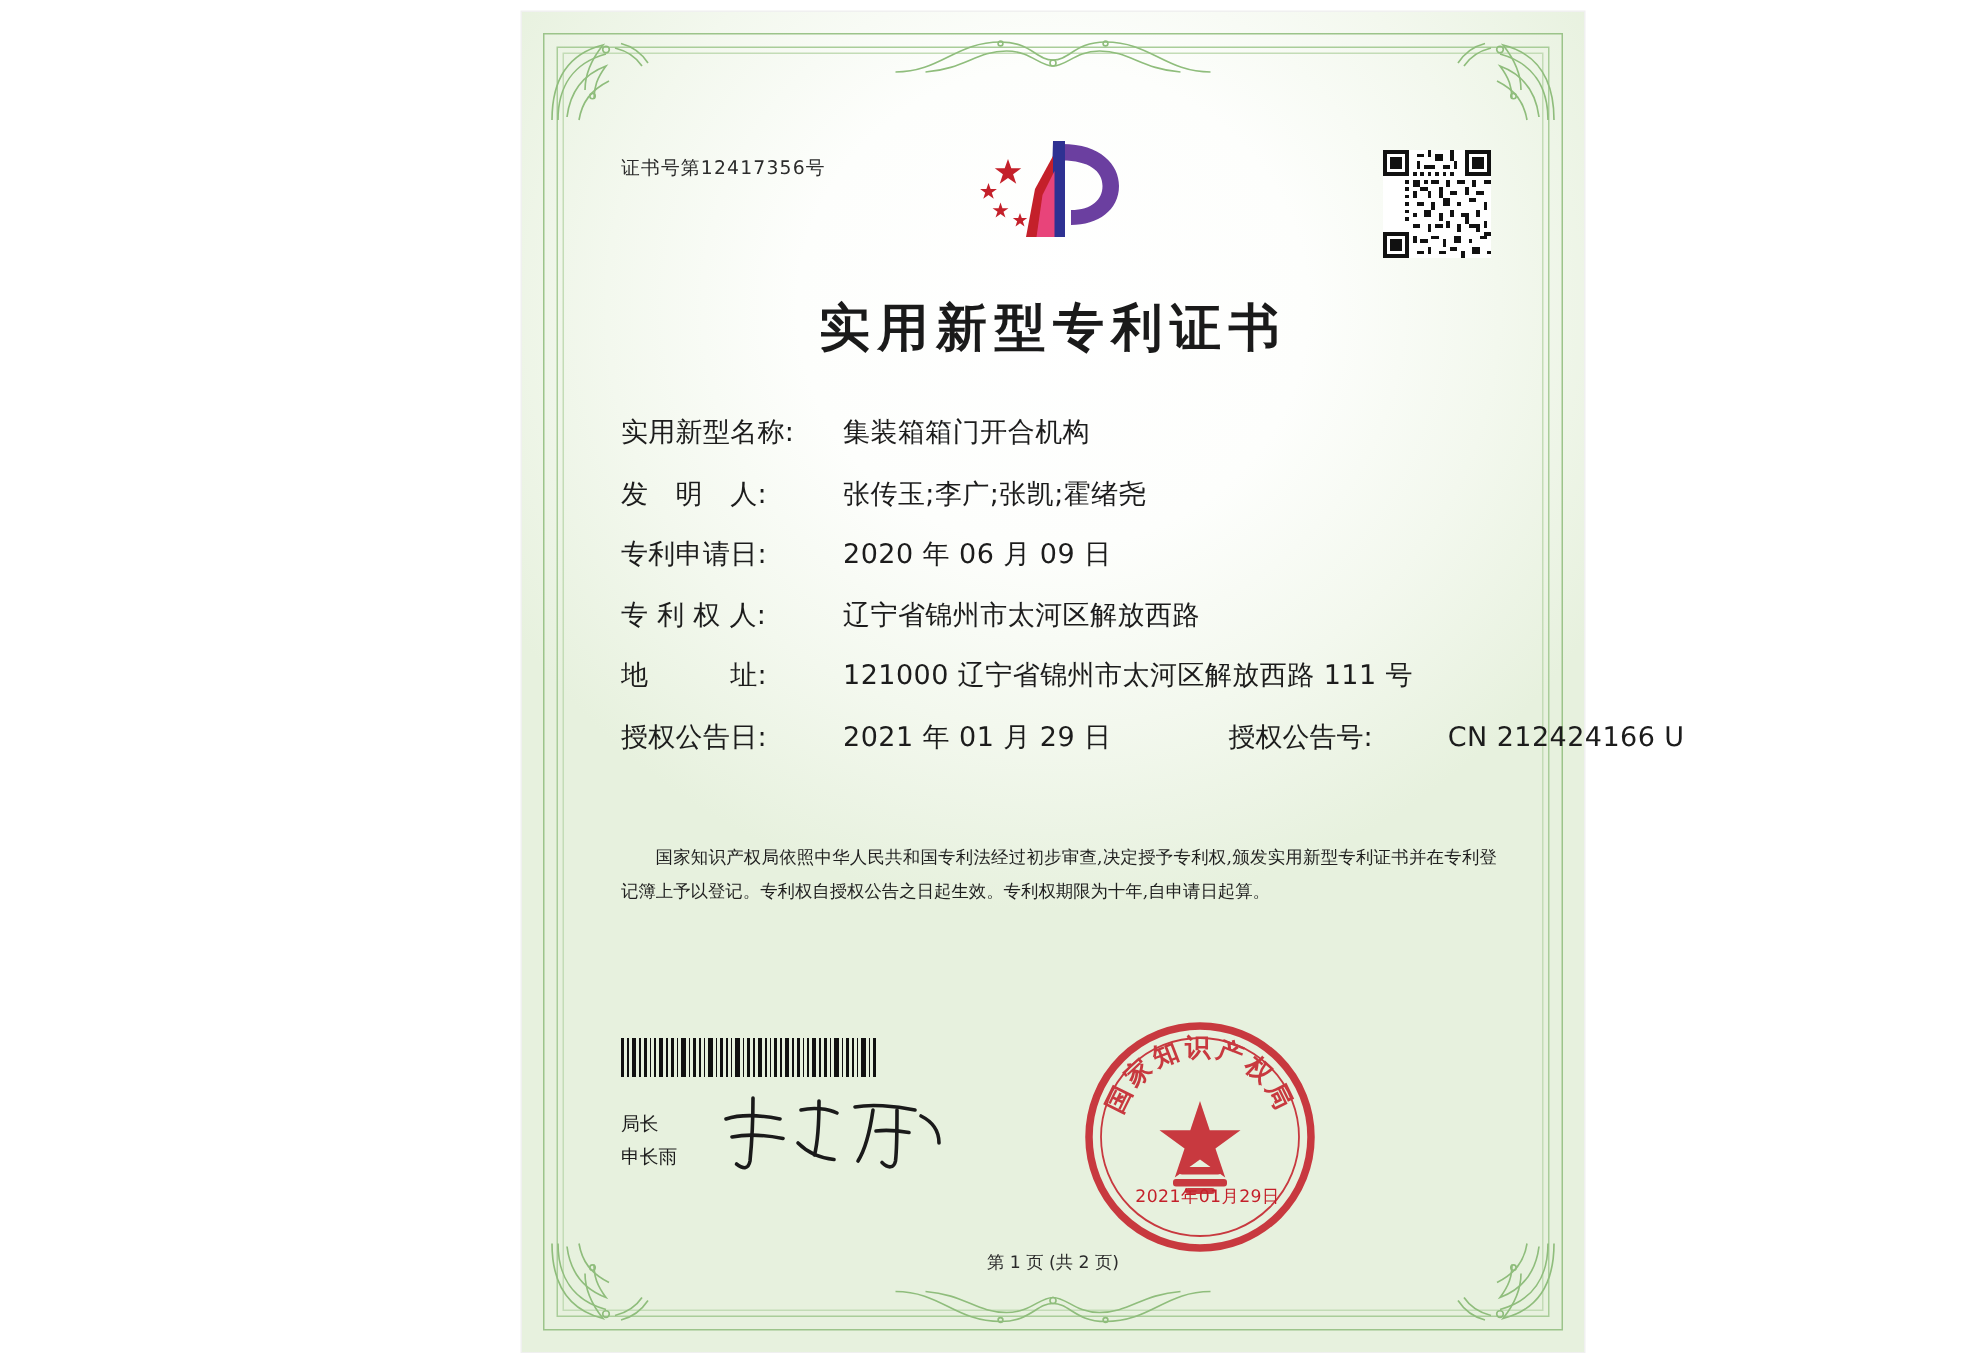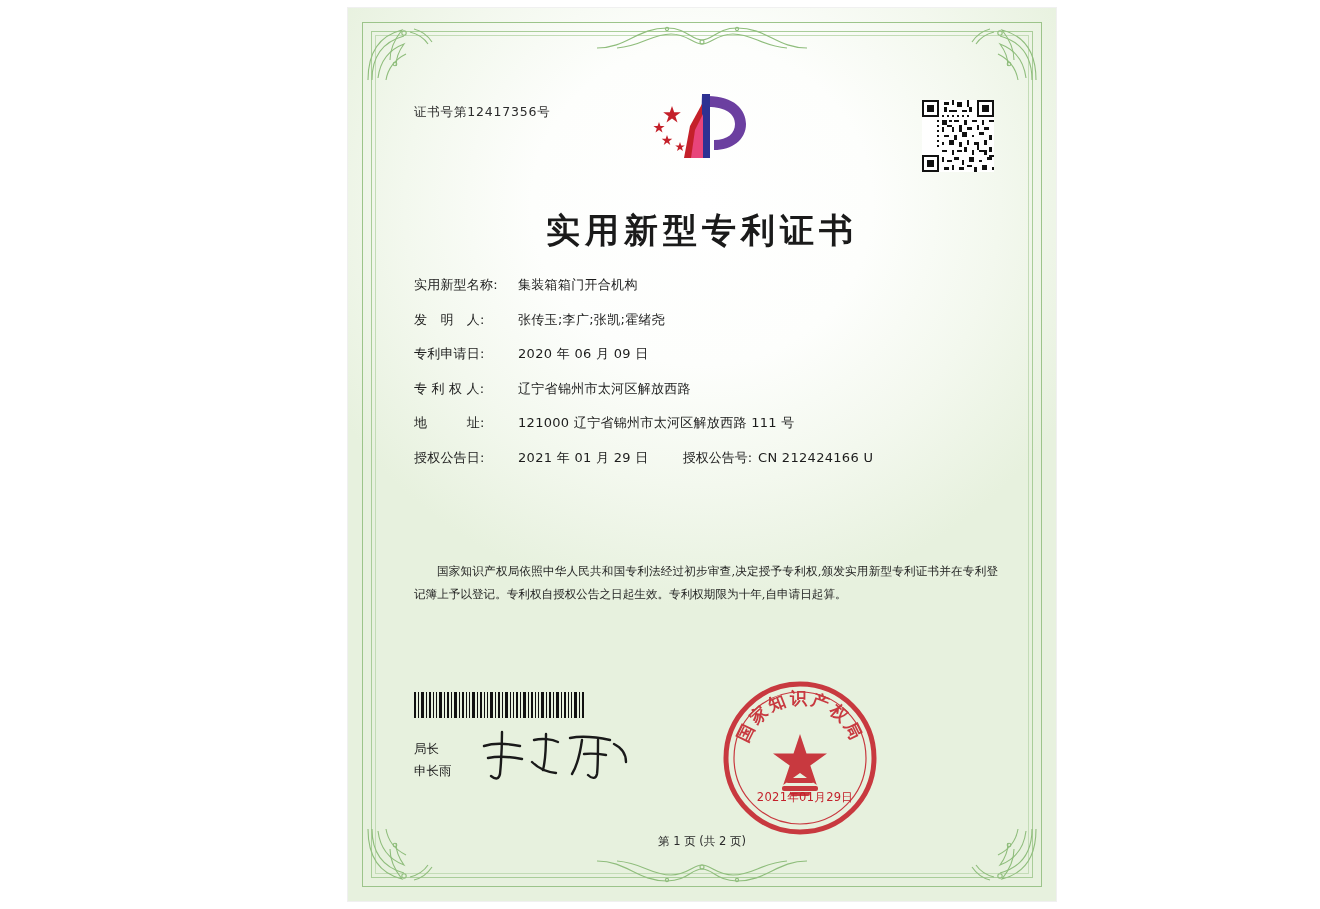--- a/index.html
+++ b/index.html
@@ -106,38 +106,38 @@
   #doc-title {
     position: absolute;
     left: 0; right: 0;
     top: 188px;
     text-align: center;
     font-family: Liberation Serif, serif;
     font-size: 34px;
     font-weight: bold;
     letter-spacing: 5px;
     color: #1a1a1a;
-    margin-top: 12px;
   }
 
   
   #fields {
     position: absolute;
     left: 66px;
     top: 268px;
     right: 56px;
   }
   .field-row {
     display: flex;
     align-items: baseline;
     margin-bottom: 16.5px;
     font-family: "DejaVu Sans", sans-serif;
-    font-size: 13px;
+    font-size: 18px;
     color: #1c1c1c;
     white-space: nowrap;
+    gap: 44px;
   }
   .field-label {
     width: 104px;
     flex: 0 0 104px;
     letter-spacing: 0.2px;
   }
   .field-value {
     letter-spacing: 0.3px;
   }
   .field-row.dual .field-label2 {

